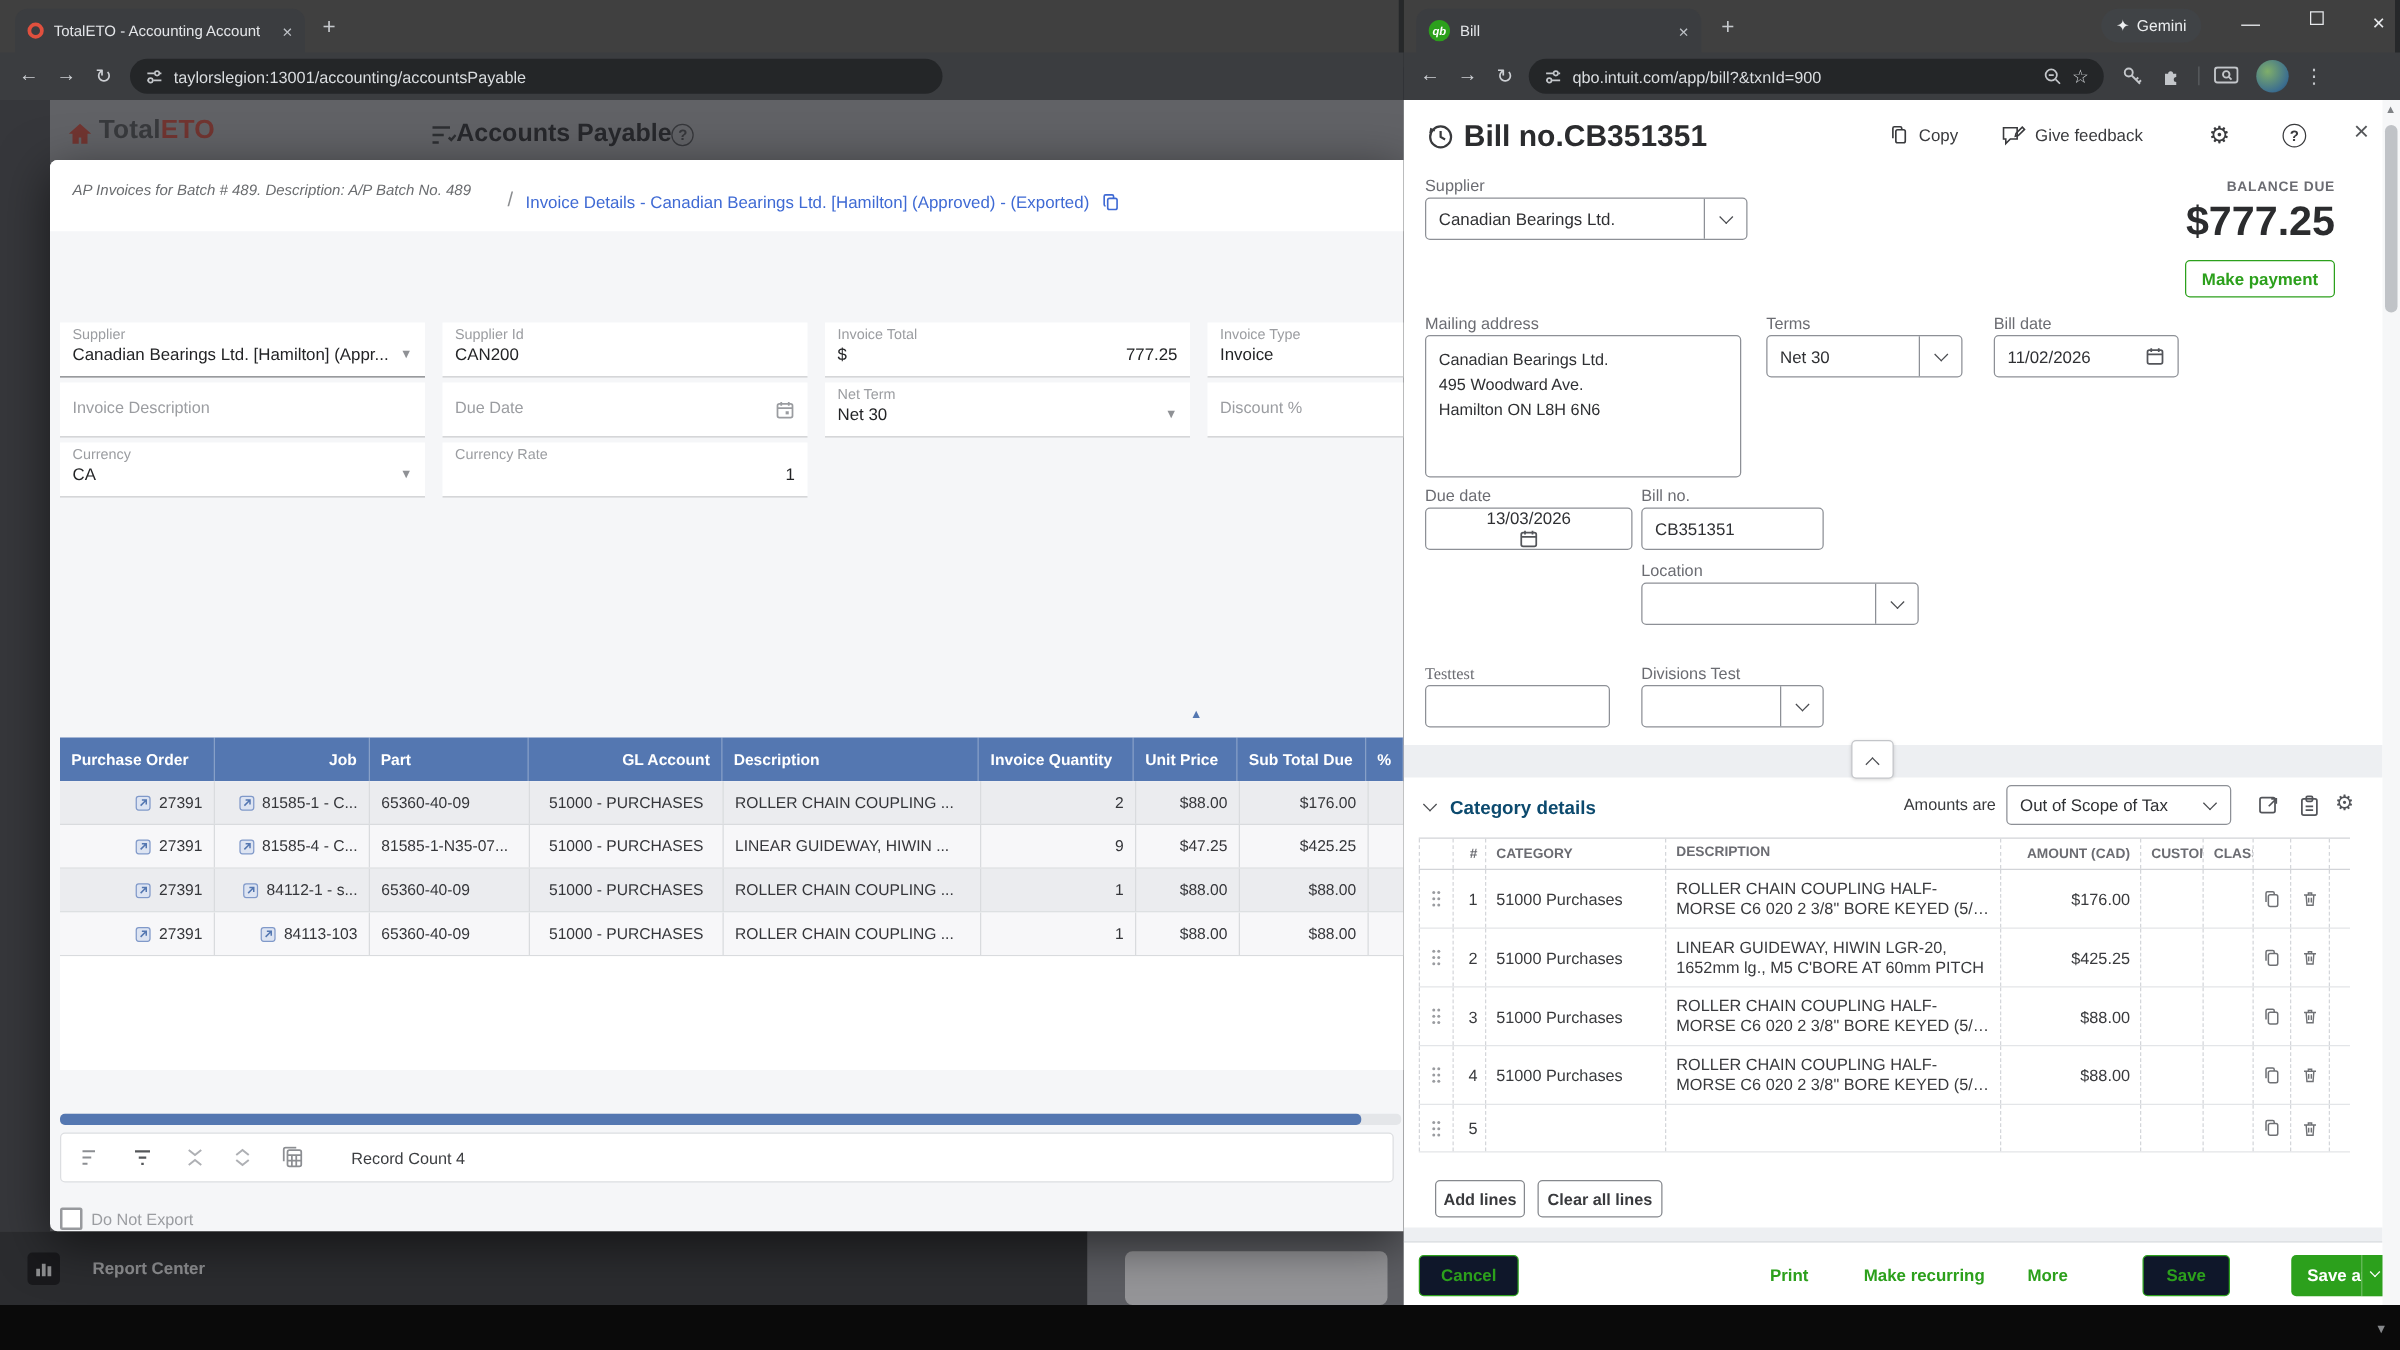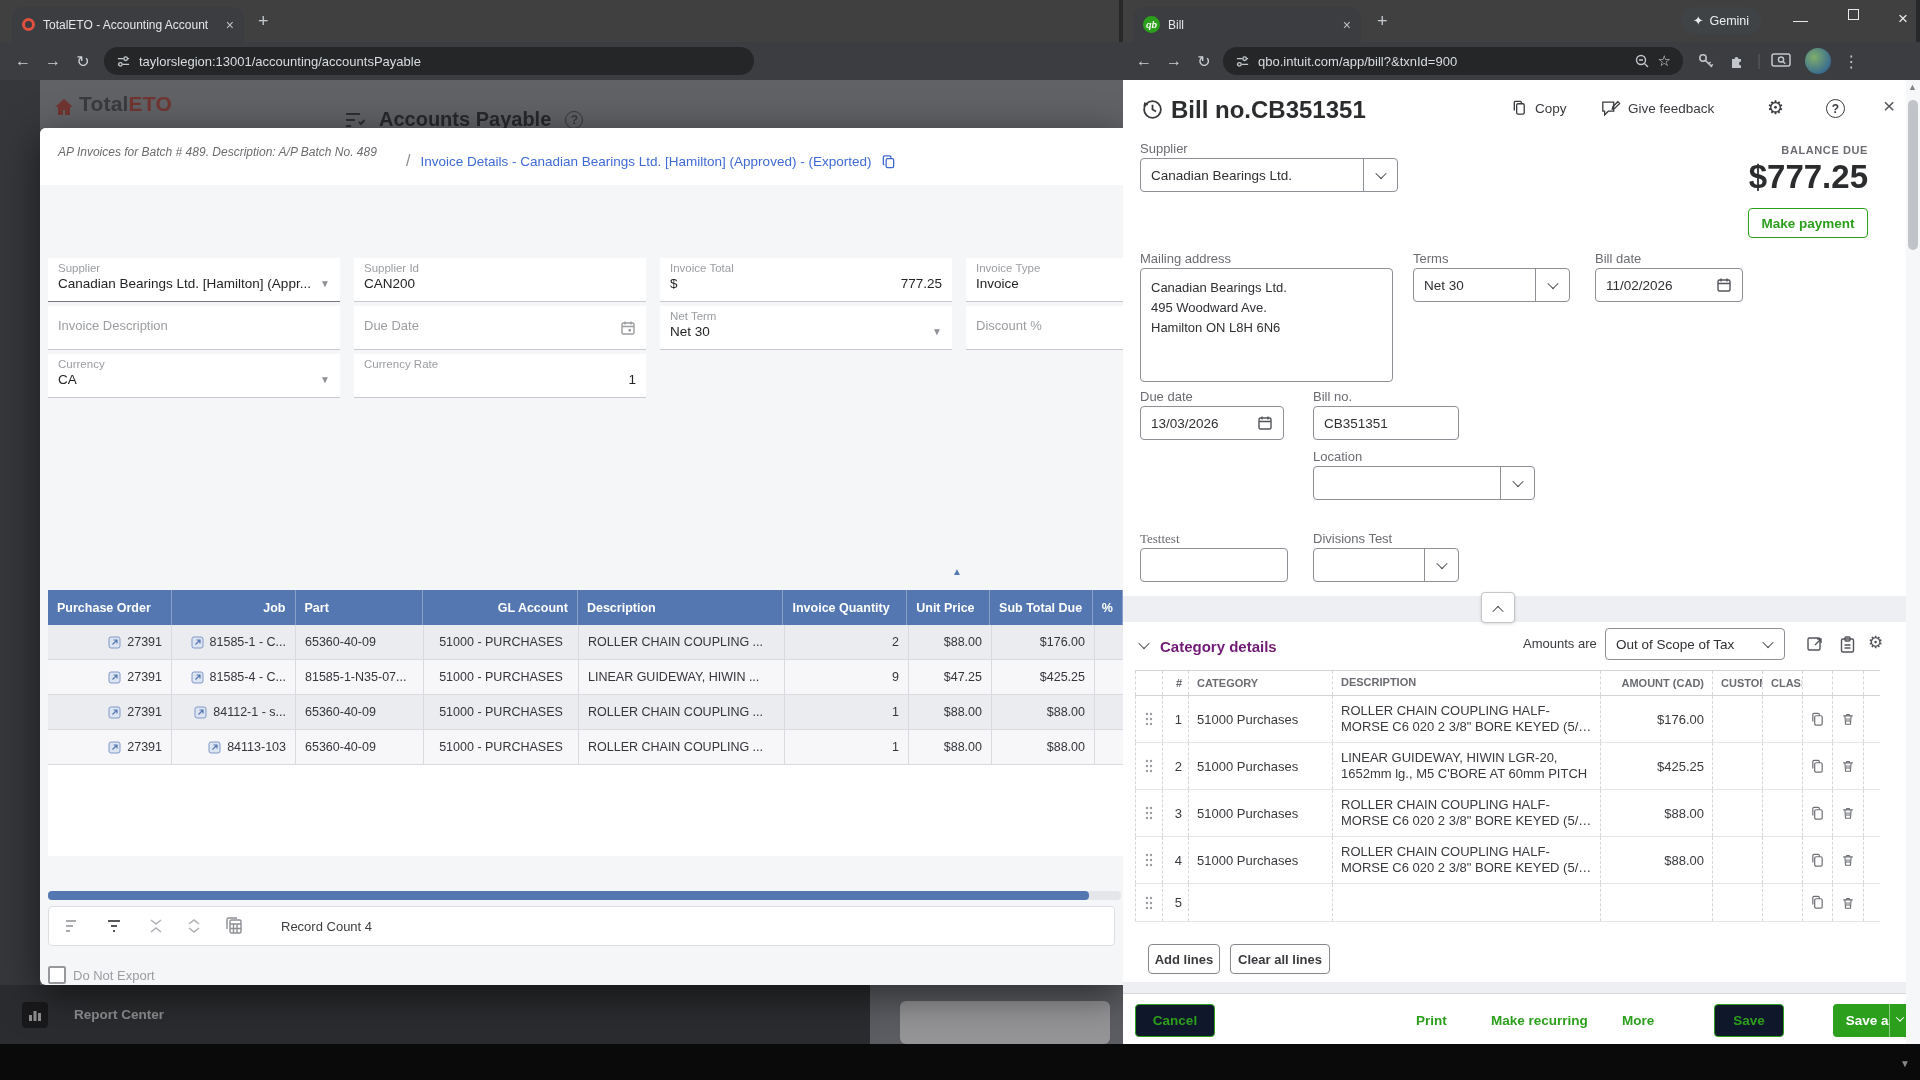--- a/index.html
+++ b/index.html
@@ -27,21 +27,21 @@
            font-weight:bold; font-style:italic; display:flex; align-items:center; justify-content:center; flex:0 0 auto;}
   .avatar { width:26px; height:26px; border-radius:50%; background:radial-gradient(circle at 35% 35%, #7fae6a, #3c6e8f 70%, #23455c); }
   .gemini { position:absolute; display:flex; align-items:center; gap:6px; height:27px; padding:0 12px;
             background:#404346; border-radius:14px; color:#eceef0; font-size:12.5px; }
 
   
   .page-l { position:absolute; top:80px; left:0; width:1123px; height:964px; background:#97999d; overflow:hidden; }
   .sidestrip { position:absolute; left:0; top:0; width:40px; height:905px; background:#4a4c4f; }
   .dim { position:absolute; inset:0; background:rgba(30,32,35,.45); }
   .eto-logo { position:absolute; left:54px; top:12px; font-size:21px; font-weight:bold; letter-spacing:.2px; display:flex; align-items:flex-end; gap:5px;}
-  .apbar { position:absolute; left:345px; top:28px; display:flex; align-items:center; gap:14px; color:#2e3033; font-size:20px; font-weight:600; }
+  .apbar { position:absolute; left:345px; top:16px; display:flex; align-items:center; color:#2e3033; font-size:20px; font-weight:600; }
   .qcirc { width:18px; height:18px; border:1.5px solid #4a4c4f; border-radius:50%; font-size:12px; font-weight:bold;
            display:flex; align-items:center; justify-content:center; color:#4a4c4f; }
   .botband { position:absolute; left:0; top:905px; width:870px; height:59px; background:#353739; display:flex; align-items:center; }
   .botband2 { position:absolute; left:870px; top:905px; width:253px; height:59px; background:#8f9195; }
   .repic { width:26px; height:26px; background:#141517; border-radius:4px; margin:0 26px 0 22px; display:flex; align-items:center; justify-content:center; }
   .whitepanel { position:absolute; left:30px; top:16px; width:210px; height:43px; background:#f6f6f7; border-radius:6px; }
 
   
   .modal { position:absolute; left:40px; top:48px; width:1083px; height:857px; background:#f5f6f8;
            border-radius:6px 0 0 6px; box-shadow:0 10px 40px rgba(0,0,0,.55); overflow:hidden; }
@@ -106,21 +106,21 @@
   .ballab { position:absolute; right:52px; top:64px; font-size:11px; font-weight:bold; letter-spacing:.6px; color:#6b6c72; }
   .balval { position:absolute; right:52px; top:78px; font-size:33px; font-weight:800; color:#2b2c2e; }
   .mkpay { position:absolute; right:52px; top:128px; width:120px; height:30px; border:1.5px solid #2ca01c; border-radius:4px;
            color:#2ca01c; font-size:13.5px; font-weight:bold; display:flex; align-items:center; justify-content:center; }
   .q-ta { position:absolute; left:17px; top:188px; width:253px; height:114px; border:1.5px solid #8d9096; border-radius:4px;
           padding:9px 10px; font-size:13px; line-height:1.55; color:#2f3033; }
   .grayband { position:absolute; left:0; right:14px; top:516px; height:26px; background:#edeff2; }
   .collbtn { position:absolute; left:358px; top:512px; width:34px; height:31px; background:#fff; border:1px solid #c3c5c9;
              border-radius:4px; box-shadow:0 1px 3px rgba(0,0,0,.15); display:flex; align-items:center; justify-content:center; }
   .cathead { position:absolute; left:17px; top:558px; display:flex; align-items:center; gap:12px; }
-  .cathead .t { font-size:15px; font-weight:bold; color:#701a75; }
+  .cathead .t { font-size:15px; font-weight:bold; color:#0c4a6e; }
   .amr { position:absolute; top:556px; font-size:13px; color:#393a3d; }
   .amrsel { position:absolute; left:482px; top:548px; width:180px; height:32px; }
 
   .qtab { position:absolute; left:12px; top:590px; width:745px; font-size:13px; }
   .qh { display:flex; height:26px; align-items:center; border-top:1px solid #d2d4d8; border-bottom:1px solid #d2d4d8;
         font-size:11px; font-weight:bold; color:#6b6c72; }
   .qrow { display:flex; border-bottom:1px solid #e3e5e8; height:47px; align-items:center; }
   .qrow:last-child { height:38px; }
   .qc { height:100%; display:flex; align-items:center; padding:0 8px; border-right:1px dashed #d4d6da; overflow:hidden; }
   .qc.first { border-left:1px dashed #d4d6da; }
@@ -540,21 +540,21 @@
       <div class="q-inp" style="left:472px; top:188px; width:148px; padding-right:10px;">
         <span>11/02/2026</span>
           <span class="sp"></span>
         <svg class="ic" width="16" height="16" viewBox="0 0 16 16" fill="none" stroke="#53555a" stroke-width="1.4">
           <rect x="2" y="3" width="12" height="11" rx="1.5"></rect>
             <path d="M2 6.5h12M5 1.5v3M11 1.5v3"></path>
         </svg>
       </div>
 
       <div class="q-lab" style="left:17px; top:309px;">Due date</div>
-      <div class="q-inp" style="left:17px; top:326px; width:144px; padding-right:10px;">
+      <div class="q-inp" style="left:17px; top:326px; width:166px; padding-right:10px;flex-direction:column;">
         <span>13/03/2026</span>
           <span class="sp"></span>
         <svg class="ic" width="16" height="16" viewBox="0 0 16 16" fill="none" stroke="#53555a" stroke-width="1.4">
           <rect x="2" y="3" width="12" height="11" rx="1.5"></rect>
             <path d="M2 6.5h12M5 1.5v3M11 1.5v3"></path>
         </svg>
       </div>
       <div class="q-lab" style="left:190px; top:309px;">Bill no.</div>
       <div class="q-inp" style="left:190px; top:326px; width:146px;">
         <span>CB351351</span>

